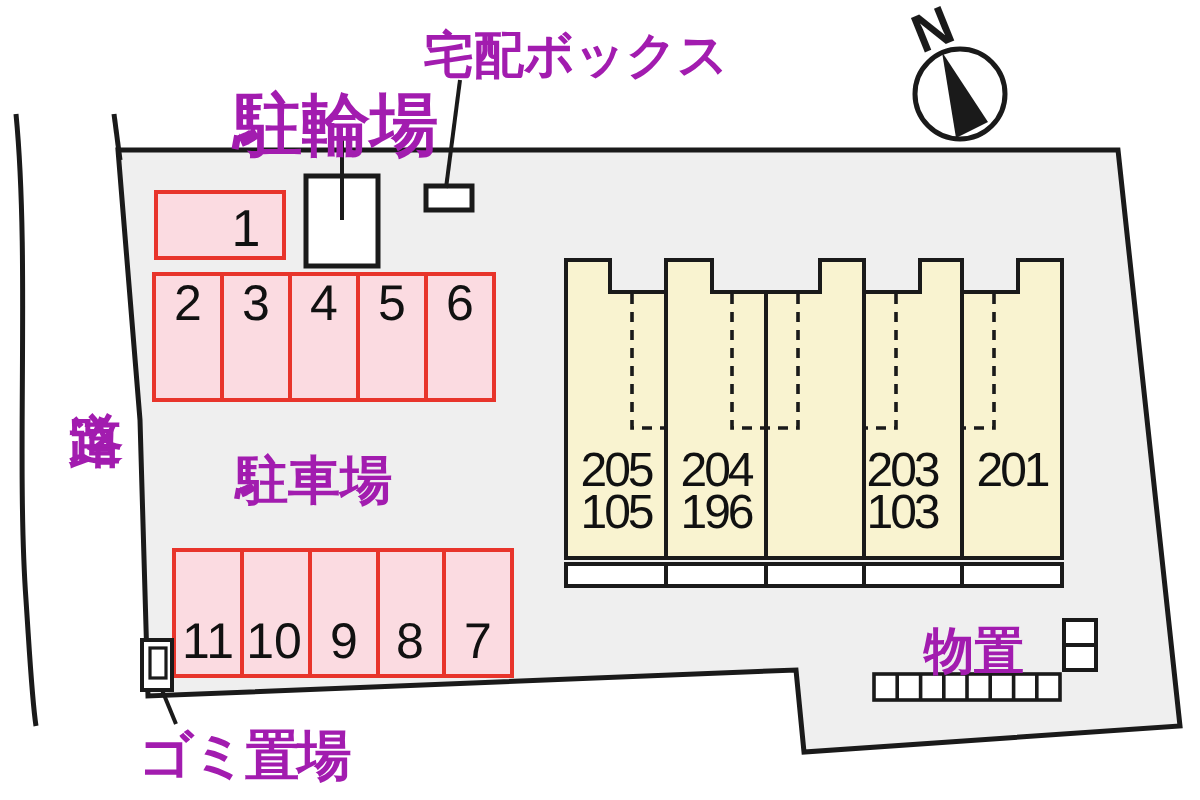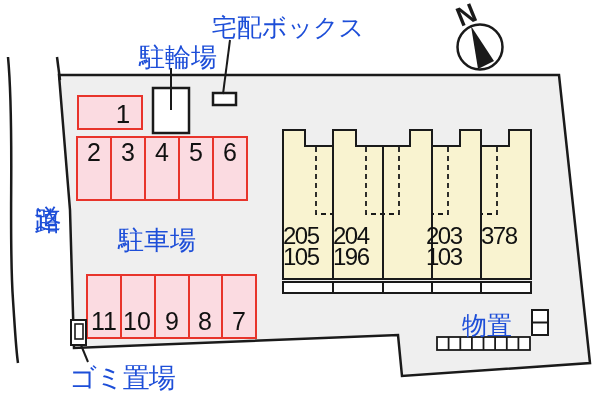--- a/index.html
+++ b/index.html
@@ -3,29 +3,29 @@
 <meta charset="utf-8">
 <style>
   html,body{margin:0;padding:0;background:#ffffff;}
   .canvas{
     position:relative;width:600px;height:400px;overflow:hidden;
     background:#ffffff;
     font-family:"Liberation Sans","DejaVu Sans",sans-serif;
     color:#111;
   }
   .canvas svg{position:absolute;left:0;top:0;}
-  .lbl{position:absolute;white-space:nowrap;color:#1d4ed8;}
-  .lbl-bicycle{left:127px;top:40px;width:90px;font-size:26px;text-align:right;}
+  .lbl{position:absolute;white-space:nowrap;color:#a21caf;font-weight:bold;}
+  .lbl-bicycle{left:117px;top:40px;width:90px;font-size:34px;text-align:center;}
   .lbl-delivery{left:205px;top:11px;width:166px;font-size:25px;text-align:center;}
   .lbl-road{left:30px;top:184px;font-size:27px;writing-mode:vertical-rl;text-orientation:upright;letter-spacing:2px;}
   .lbl-parkinglot{left:112px;top:223px;width:90px;font-size:26px;text-align:center;}
   .lbl-garbage{left:62px;top:360px;width:120px;font-size:27px;text-align:center;letter-spacing:-1px;}
   .lbl-storage{left:452px;top:309px;width:70px;font-size:25px;text-align:center;}
   .unit-label{
-    position:absolute;top:225px;width:50px;text-align:left;
+    position:absolute;top:225px;width:50px;text-align:center;
     font-size:24px;line-height:21px;letter-spacing:-1.5px;
   }
   .unit-label span{display:block;}
   .pnum{
     position:absolute;width:34px;text-align:center;
     font-size:25px;line-height:26px;
   }
   .pnum-top{top:139px;}
   .pnum-bottom{top:308px;}
   .pnum-single{left:78px;top:99px;width:64px;text-align:center;padding-left:26px;box-sizing:border-box;font-size:26px;position:absolute;}
@@ -143,16 +143,16 @@
   </div>
   <div class="unit-label" style="left:333px;">
     <span>204</span>
     <span>196</span>
   </div>
   <div class="unit-label" style="left:382px;margin-left:44px;">
     <span>203</span>
     <span>103</span>
   </div>
   <div class="unit-label" style="left:481px;">
-    <span>378</span>
+    <span>201</span>
   </div>
 
 </div>
 
 </body></html>

